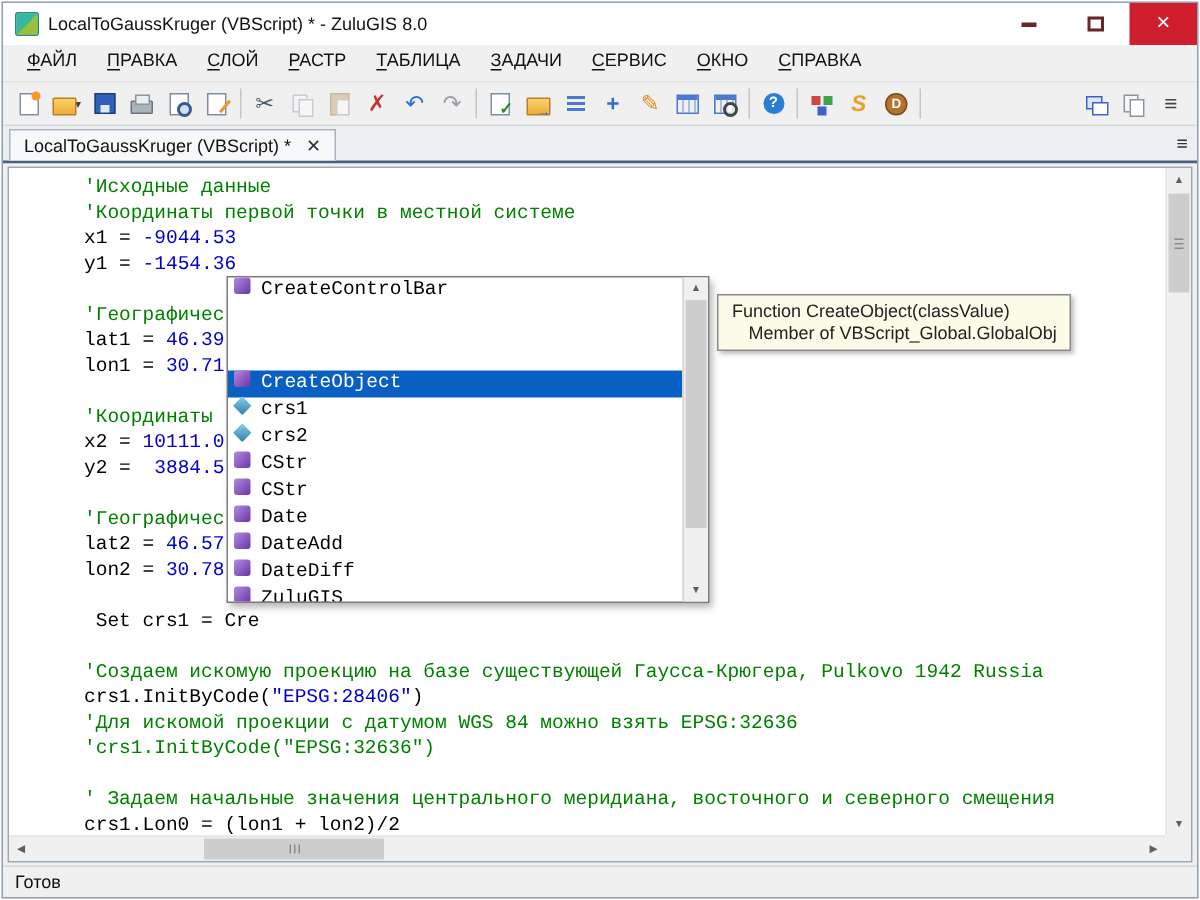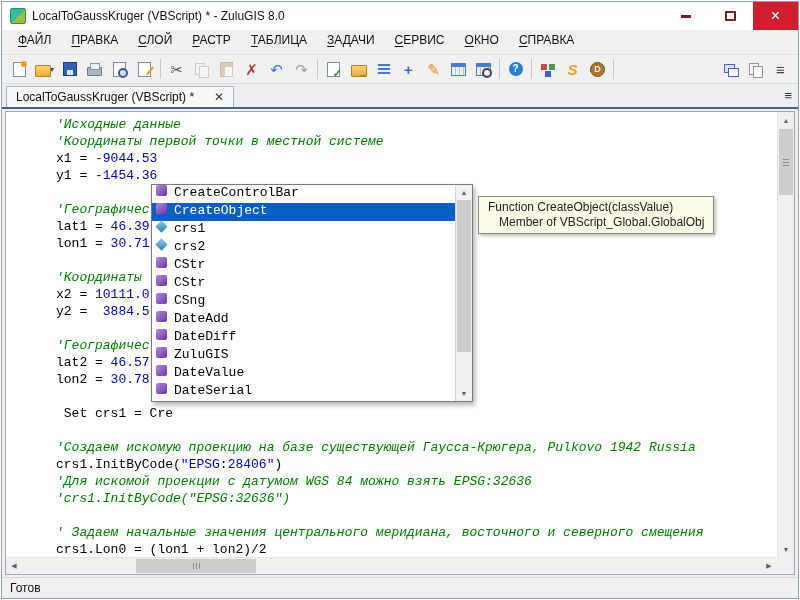--- a/index.html
+++ b/index.html
@@ -79,33 +79,33 @@
     display:flex;align-items:center;justify-content:center;}
   .tbi-windows::before{content:"";position:absolute;top:3px;left:2px;width:9px;height:7px;
     border:1px solid #3f62c8;background:#dce6f8;}
   .tbi-windows::after{content:"";position:absolute;top:7px;left:6px;width:9px;height:7px;
     border:1px solid #3f62c8;background:#fff;}
   .tbi-zigzag{color:#e8a020;font-weight:bold;font-style:italic;}
 
   
   .tabbar{height:25px;background:#eceff2;display:flex;align-items:flex-end;padding-left:4px;
     border-bottom:2px solid var(--tab-underline);flex:0 0 auto;}
-  .tab{height:21px;display:flex;align-items:center;gap:20px;padding:0 9px;background:#f7f8fa;
+  .tab{height:21px;display:flex;align-items:center;gap:10px;padding:0 9px;background:#f7f8fa;
     border:1px solid #aab4c0;border-bottom:none;font-size:12px;color:#111;white-space:nowrap;}
   .tab-close{font-size:12px;color:#333;}
   .tab-overflow{margin-left:auto;margin-right:6px;align-self:center;font-size:13px;color:#333;}
 
   
   .editor-frame{flex:1;min-height:0;background:#f0f0f0;padding:2px 3px 2px 3px;}
   .editor{position:relative;width:100%;height:100%;background:#fff;border:1px solid #98a8b8;overflow:hidden;}
   .code{position:absolute;top:0;left:0;right:17px;bottom:17px;padding:4px 0 0 50px;
     font-family:"Liberation Mono","DejaVu Sans Mono",monospace;font-size:13px;line-height:17px;
     white-space:pre;overflow:hidden;color:#000;}
   .code-line{height:17px;}
-  .seg-comment{color:var(--comment);font-style:italic;}
+  .seg-comment{color:var(--comment);}
   .seg-number{color:var(--number);}
   .seg-string{color:var(--string);}
   .seg-code{color:#000;}
 
   .sarrow{display:flex;align-items:center;justify-content:center;font-size:7px;color:#606060;}
   .vscroll{position:absolute;top:0;right:0;bottom:17px;width:17px;background:#f0f0f0;border-left:1px solid #e4e4e4;}
   .vscroll .up{position:absolute;top:0;left:0;right:0;height:16px;}
   .vscroll .down{position:absolute;bottom:0;left:0;right:0;height:16px;}
   .vthumb{position:absolute;top:17px;left:1px;right:1px;height:66px;background:#cdcdcd;}
   .vthumb::after{content:"";position:absolute;left:4px;right:4px;top:50%;height:1px;background:#8a8a8a;
@@ -117,21 +117,21 @@
   .hthumb::after{content:"";position:absolute;top:4px;bottom:4px;left:50%;width:1px;background:#8a8a8a;
     box-shadow:-3px 0 0 #8a8a8a,3px 0 0 #8a8a8a;}
   .corner{position:absolute;right:0;bottom:0;width:17px;height:17px;background:#f0f0f0;}
 
   
   .autocomplete{position:absolute;left:145px;top:72px;width:322px;height:218px;background:#fff;
     border:1px solid #7a7a7a;box-shadow:2px 3px 5px rgba(0,0,0,.3);display:flex;}
   .ac-list{flex:1;overflow:hidden;padding-top:0;}
   .ac-item{height:18px;display:flex;align-items:flex-start;gap:7px;padding-left:4px;
     font-family:"Liberation Mono","DejaVu Sans Mono",monospace;font-size:13px;color:#000;}
-  .ac-item.selected{background:var(--selection-bg);color:var(--selection-fg);}
+  .ac-item.selected{background:var(--selection-bg);color:var(--selection-fg);margin-top:44px;}
   .ac-ico{width:11px;height:11px;flex:0 0 auto;}
   .ac-ico.method{background:linear-gradient(135deg,#b48ae0,#6b35a8);border-radius:2px;}
   .ac-ico.field{background:linear-gradient(135deg,#8ad0e8,#2f7fa8);transform:rotate(45deg) scale(.8);border-radius:1px;}
   .ac-scroll{width:17px;background:#f0f0f0;border-left:1px solid #d4d4d4;position:relative;}
   .ac-scroll .up{position:absolute;top:0;left:0;right:0;height:15px;}
   .ac-scroll .down{position:absolute;bottom:0;left:0;right:0;height:15px;}
   .ac-thumb{position:absolute;top:15px;left:1px;right:1px;height:152px;background:#cdcdcd;}
 
   
   .tooltip{position:absolute;left:472px;top:84px;background:var(--tooltip-bg);
@@ -308,21 +308,21 @@
             <div class="ac-item">
               <span class="ac-ico method"></span>
               <span class="ac-label">CStr</span>
             </div>
             <div class="ac-item">
               <span class="ac-ico method"></span>
               <span class="ac-label">CStr</span>
             </div>
             <div class="ac-item">
               <span class="ac-ico method"></span>
-              <span class="ac-label">CSng</span>
+              <span class="ac-label">Date</span>
             </div>
             <div class="ac-item">
               <span class="ac-ico method"></span>
               <span class="ac-label">DateAdd</span>
             </div>
             <div class="ac-item">
               <span class="ac-ico method"></span>
               <span class="ac-label">DateDiff</span>
             </div>
             <div class="ac-item">

